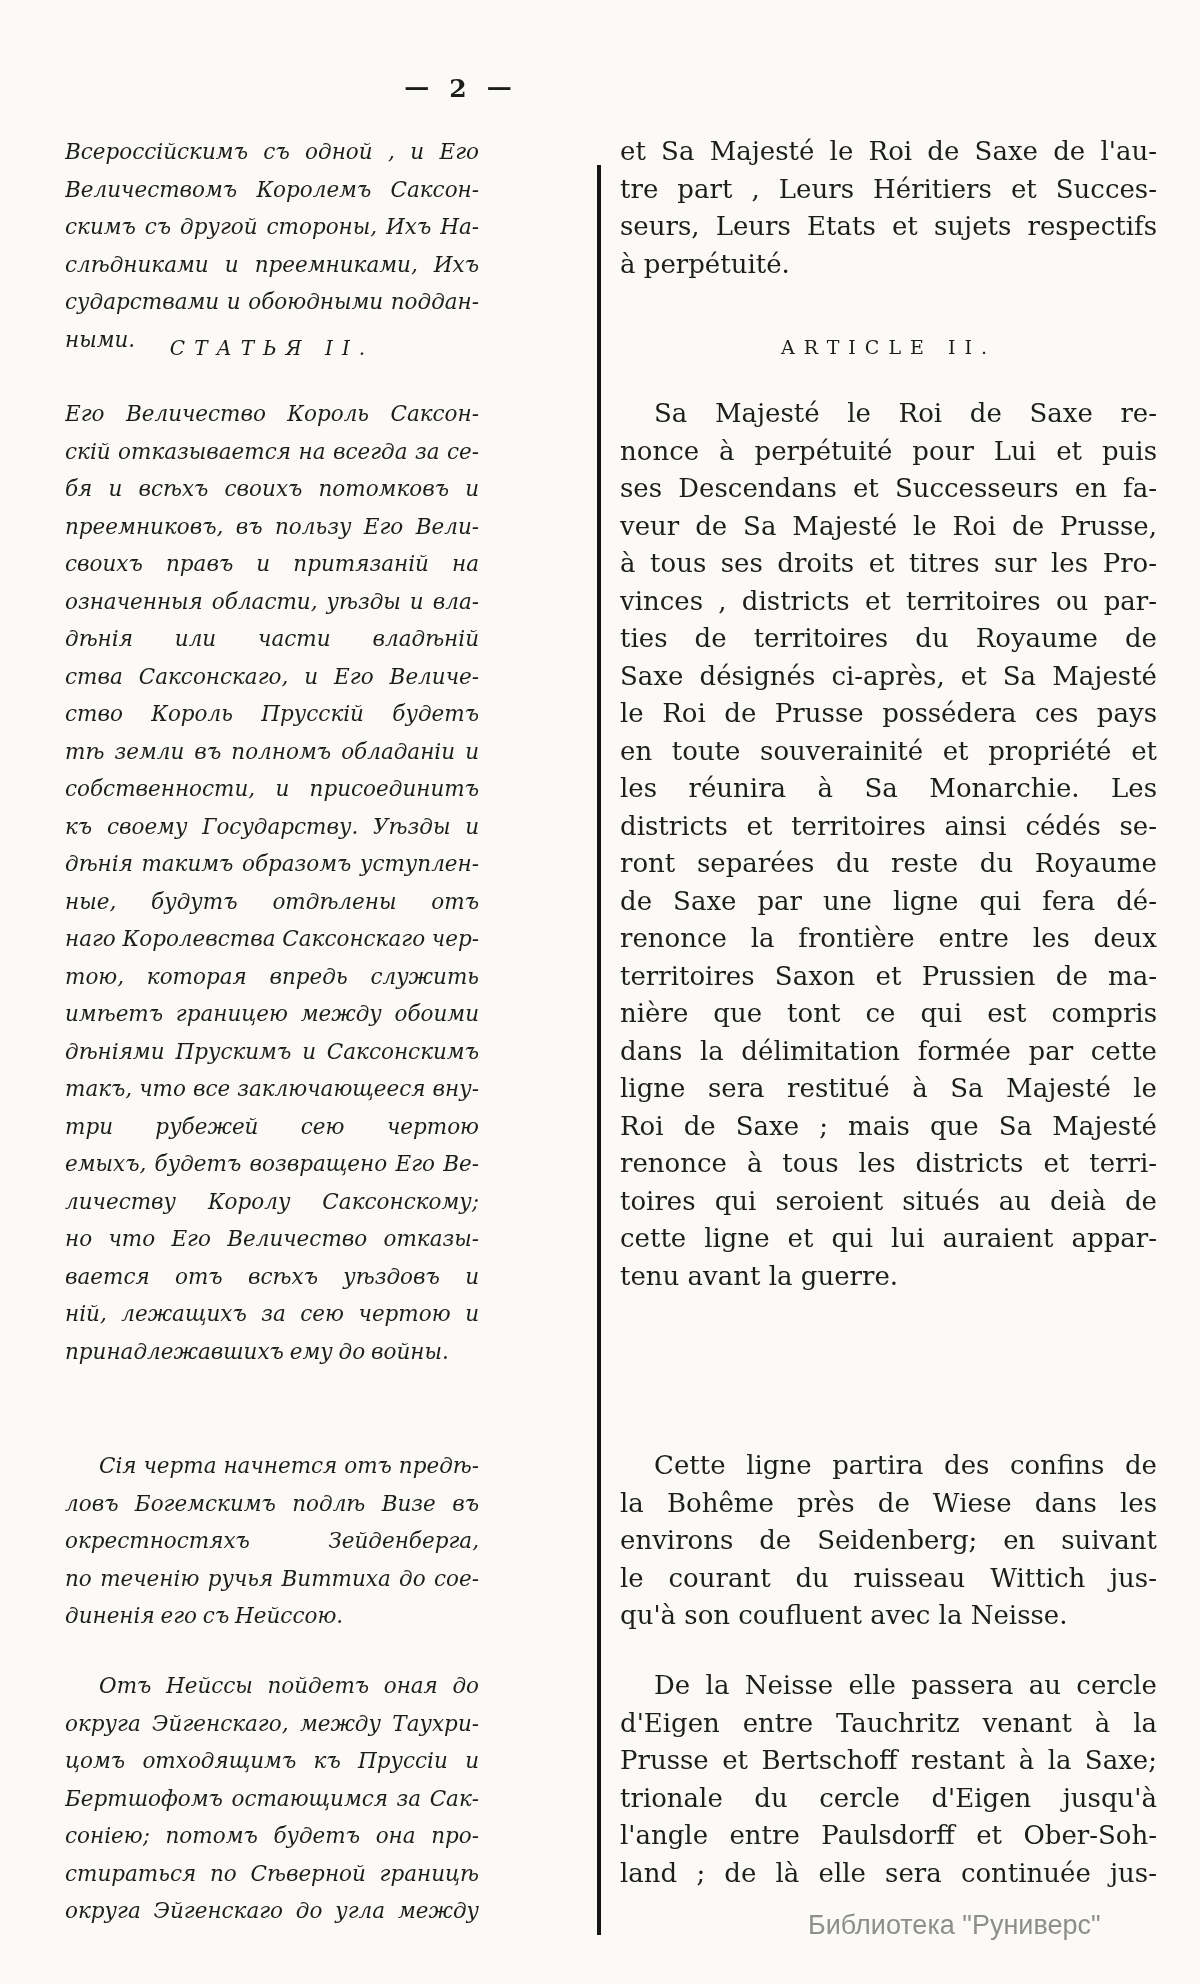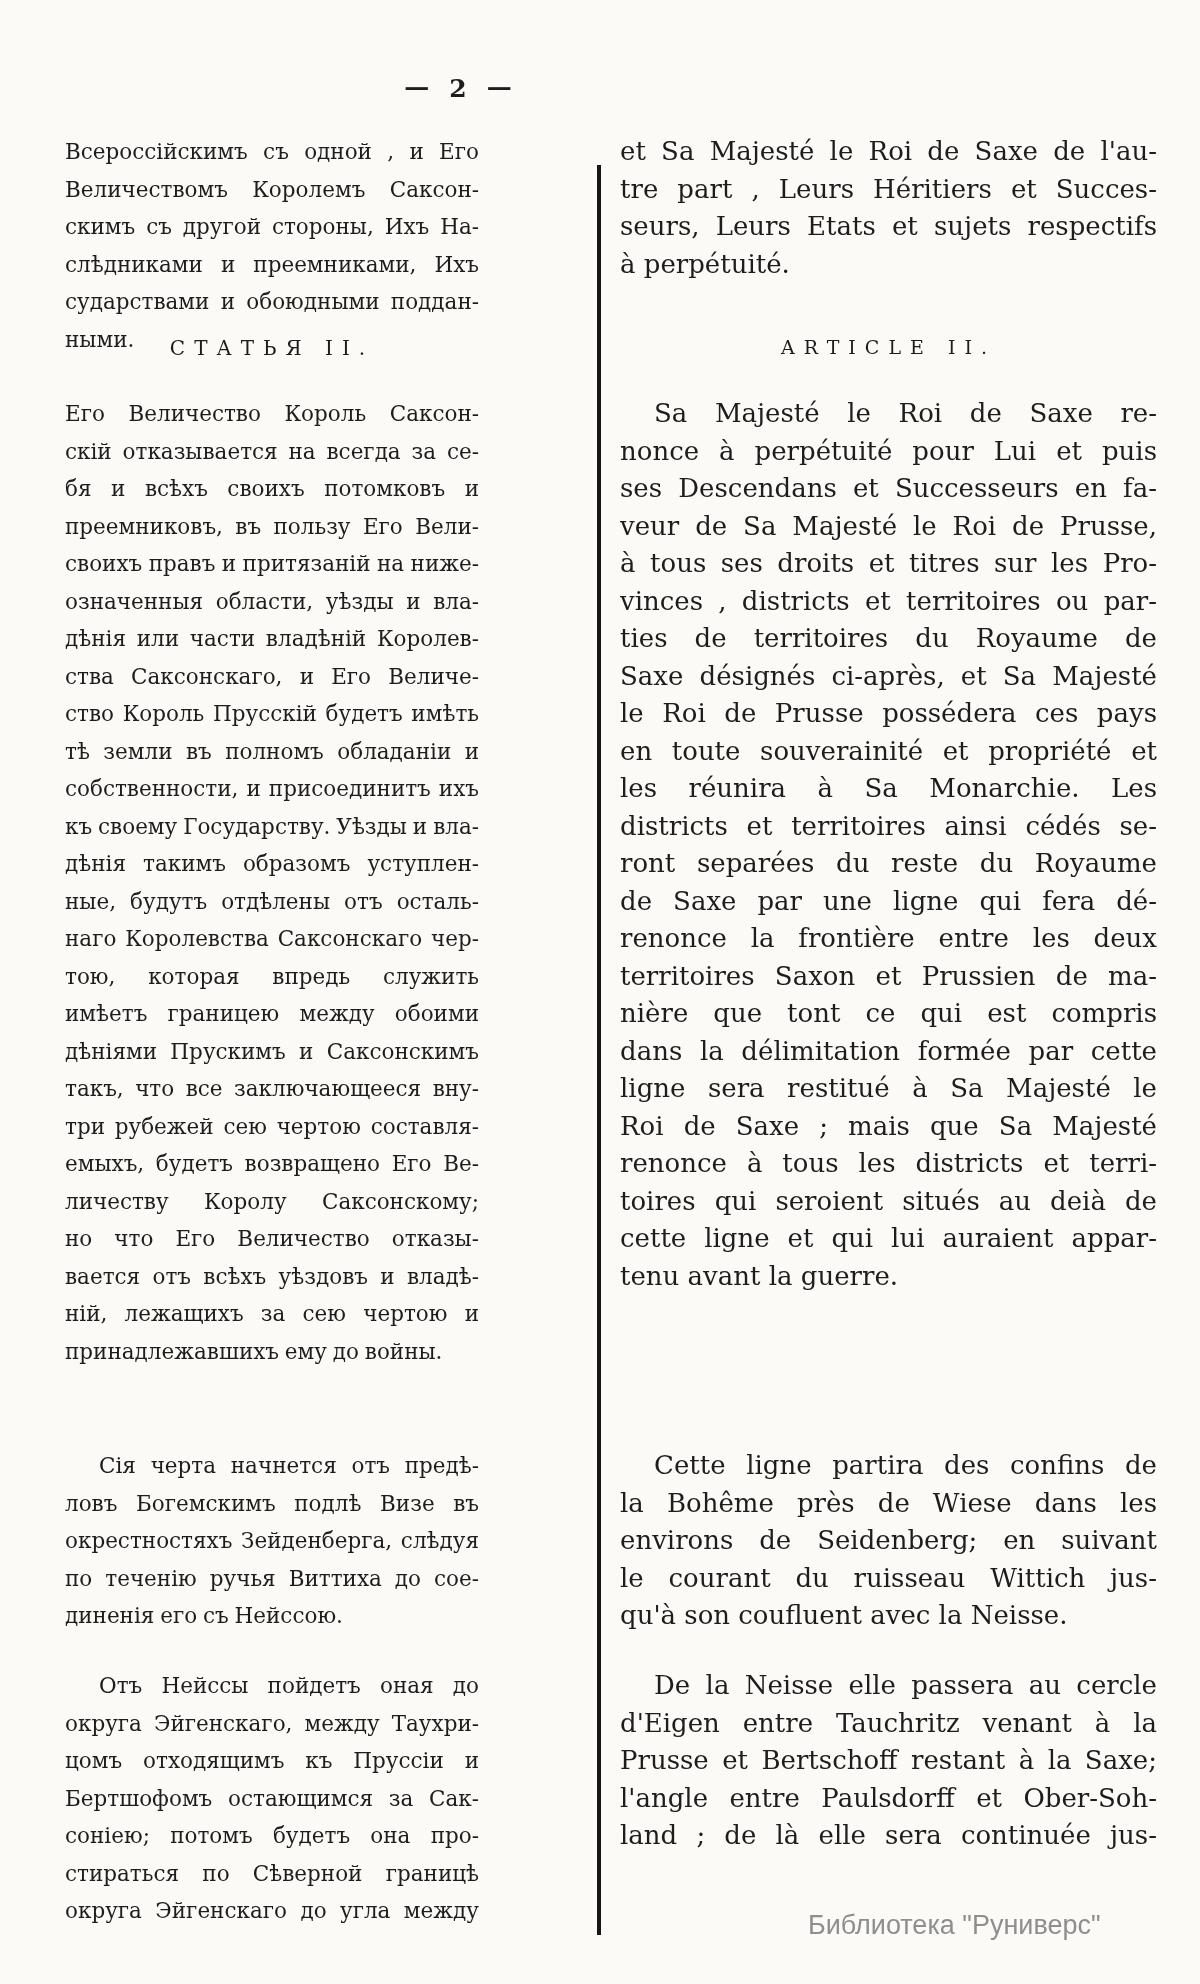--- a/index.html
+++ b/index.html
@@ -11,21 +11,21 @@
   .page-header{
     position:absolute;top:74px;left:318px;width:280px;text-align:center;
     font-size:25px;font-weight:bold;white-space:nowrap;
   }
   .page-header .dash{margin:0 20px;position:relative;top:-2px;}
   .divider{
     position:absolute;left:597px;top:165px;width:4px;height:1770px;
     background:#161616;
   }
   .column{position:absolute;top:0;height:1984px;}
-  .col-left{left:65px;width:414px;font-size:21.5px;word-spacing:-1px;}
+  .col-left{left:65px;width:414px;font-size:21.5px;word-spacing:-1px;font-style:italic;}
   .col-right{left:620px;width:537px;font-size:26px;}
   .block{position:absolute;left:0;width:100%;}
   .block:nth-child(1){top:133px;}
   .block:nth-child(2){top:336px;}
   .block:nth-child(3){top:395px;}
   .block:nth-child(4){top:1447px;}
   .block:nth-child(5){top:1667px;}
   .heading{text-align:center;letter-spacing:9px;white-space:nowrap;}
   .col-left .heading{font-size:20px;}
   .col-right .heading{font-size:19px;}
@@ -144,20 +144,21 @@
         <div class="line">Cette ligne partira des confins de</div>
         <div class="line">la Bohême près de Wiese dans les</div>
         <div class="line">environs de Seidenberg; en suivant</div>
         <div class="line">le courant du ruisseau Wittich jus-</div>
         <div class="line last">qu'à son coufluent avec la Neisse.</div>
       </div>
       <div class="block paragraph indented">
         <div class="line">De la Neisse elle passera au cercle</div>
         <div class="line">d'Eigen entre Tauchritz venant à la</div>
         <div class="line">Prusse et Bertschoff restant à la Saxe;</div>
+        <div class="line">trionale du cercle d'Eigen jusqu'à</div>
         <div class="line">l'angle entre Paulsdorff et Ober-Soh-</div>
         <div class="line">land ; de là elle sera continuée jus-</div>
       </div>
     </div>
 
   <div class="watermark">Библиотека "Руниверс"</div>
 
 </div>
 
 </body></html>

